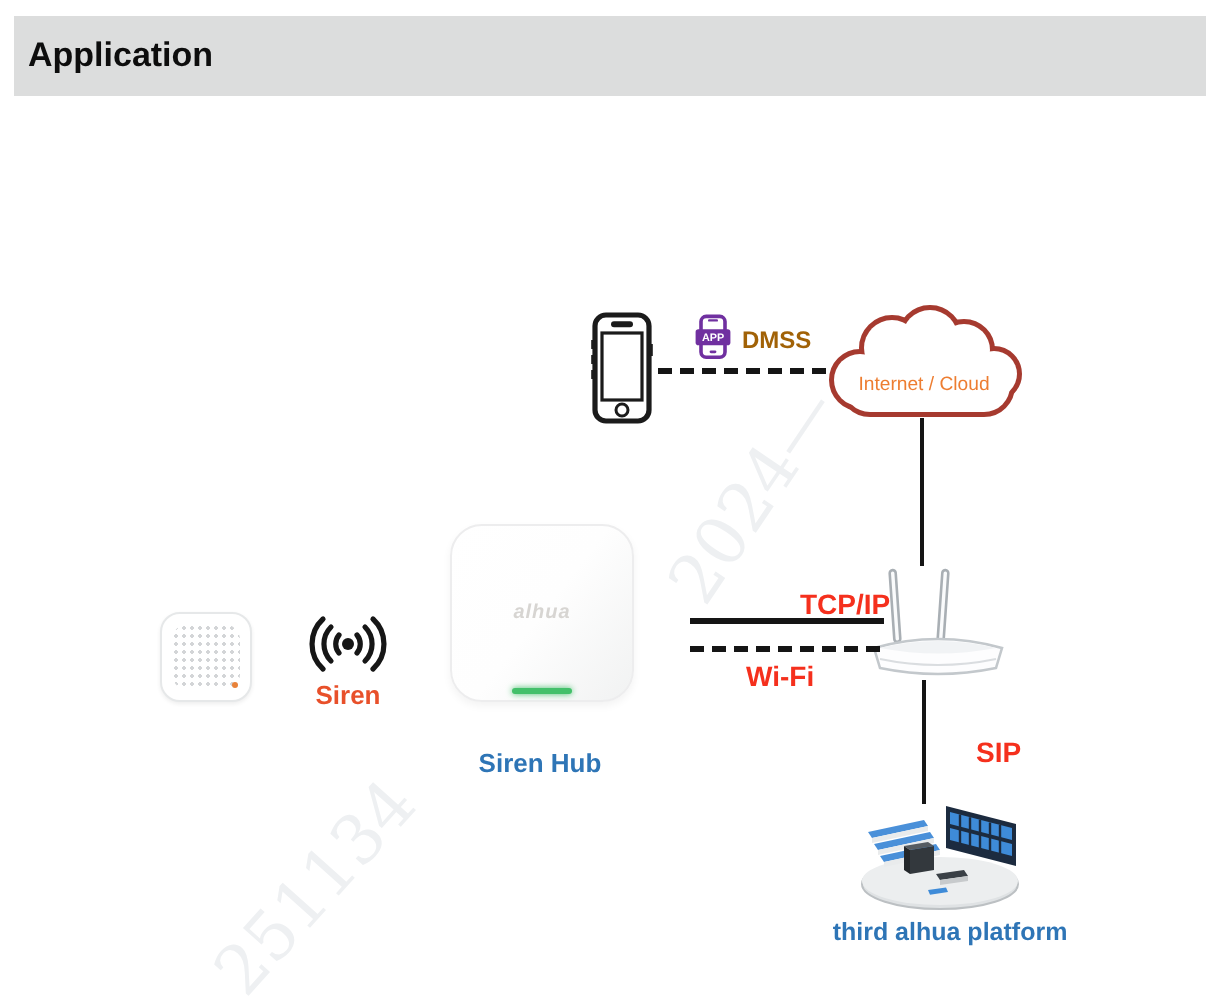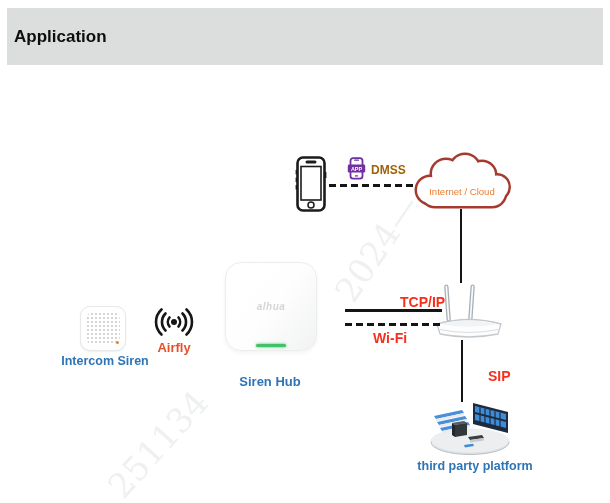--- a/index.html
+++ b/index.html
@@ -3,21 +3,21 @@
 <meta charset="utf-8">
 <style>
   html,body { margin:0; padding:0; background:#ffffff; }
   .canvas {
     position:relative; width:610px; height:503px; background:#ffffff;
     font-family:"Liberation Sans", sans-serif; overflow:hidden;
   }
 
   
   .banner {
-    position:absolute; left:7px; top:8px; width:596px; height:57px;
+    position:absolute; left:7px; top:8px; width:596px; height:40px;
     background:#dcdddd; display:flex; align-items:center;
     padding-left:7px; box-sizing:border-box;
   }
   .banner-title { font-size:17px; font-weight:bold; color:#0d0d0d; }
 
   
   .watermark {
     position:absolute; color:#eef0f2; font-family:"DejaVu Serif", serif;
     font-size:34px; pointer-events:none; text-align:center; width:150px;
   }
@@ -142,34 +142,33 @@
   <div class="hline-dashed" style="left:345px;top:323px;width:97px;"></div>
   <span class="lbl-red" style="left:373px;top:330px;">Wi-Fi</span>
 
   <div class="hub">
     <div class="hub-logo">alhua</div>
     <div class="hub-led"></div>
   </div>
   <div class="lbl-blue" style="left:225px;top:374px;width:90px;font-size:13px;">Siren Hub</div>
 
   <div class="siren"></div>
-  <div class="lbl-blue" style="left:40px;top:354px;width:130px;">Intercom Siren</div>
 
   <svg class="abs" style="left:154px;top:305px;" width="40" height="34" viewBox="0 0 40 34">
     <circle cx="20" cy="17" r="3" fill="#161616"></circle>
     <g stroke="#161616" stroke-width="2.6" fill="none" stroke-linecap="round">
       <path d="M15.5 12.5 A7 7 0 0 0 15.5 21.5"></path>
       <path d="M11.5 8.5 A12 12 0 0 0 11.5 25.5"></path>
       <path d="M7.5 4.5 A17 17 0 0 0 7.5 29.5"></path>
       <path d="M24.5 12.5 A7 7 0 0 1 24.5 21.5"></path>
       <path d="M28.5 8.5 A12 12 0 0 1 28.5 25.5"></path>
       <path d="M32.5 4.5 A17 17 0 0 1 32.5 29.5"></path>
     </g>
   </svg>
-  <div class="lbl-airfly" style="left:144px;top:340px;width:60px;">Airfly</div>
+  <div class="lbl-airfly" style="left:144px;top:340px;width:60px;">Siren</div>
 
   <div class="vline" style="left:461px;top:340px;height:62px;"></div>
   <span class="lbl-red" style="left:488px;top:368px;">SIP</span>
 
   <svg class="abs" style="left:428px;top:399px;" width="84" height="57" viewBox="0 0 84 57">
     <ellipse cx="42" cy="43" rx="39" ry="12.5" fill="#dfe2e4" stroke="#bcc0c3" stroke-width="1"></ellipse>
     <ellipse cx="42" cy="41.5" rx="39" ry="12" fill="#eceeef"></ellipse>
     <polygon points="45,4 80,13 80,34 45,25" fill="#1c2b3f"></polygon>
     <polygon points="47,7 78,15 78,21 47,13" fill="#3e8bd8"></polygon>
     <polygon points="47,15 78,23 78,29 47,21" fill="#3e8bd8"></polygon>
@@ -180,15 +179,15 @@
     <polygon points="11,26 39,20 39,22.5 11,28.5" fill="#e9ebec"></polygon>
     <polygon points="12,29 40,23 42,26 14,32" fill="#4a90d9"></polygon>
     <polygon points="14,32 42,26 42,28.5 14,34.5" fill="#e9ebec"></polygon>
     <polygon points="27,26 39,24 39,36 27,38" fill="#33383d"></polygon>
     <polygon points="27,26 39,24 36,22 24,24" fill="#565c62"></polygon>
     <polygon points="24,24 27,26 27,38 24,36" fill="#23272b"></polygon>
     <polygon points="40,38 54,36 56,39 42,41" fill="#3a4046"></polygon>
     <polygon points="42,41 56,39 56,41.5 42,43.5" fill="#c7cacc"></polygon>
     <polygon points="36,46 45,44.8 46,47 37,48.4" fill="#3e8bd8"></polygon>
   </svg>
-  <div class="lbl-blue" style="left:410px;top:459px;width:130px;">third party platform</div>
+  <div class="lbl-blue" style="left:410px;top:459px;width:130px;">third alhua platform</div>
 
 </div>
 
 </body></html>

